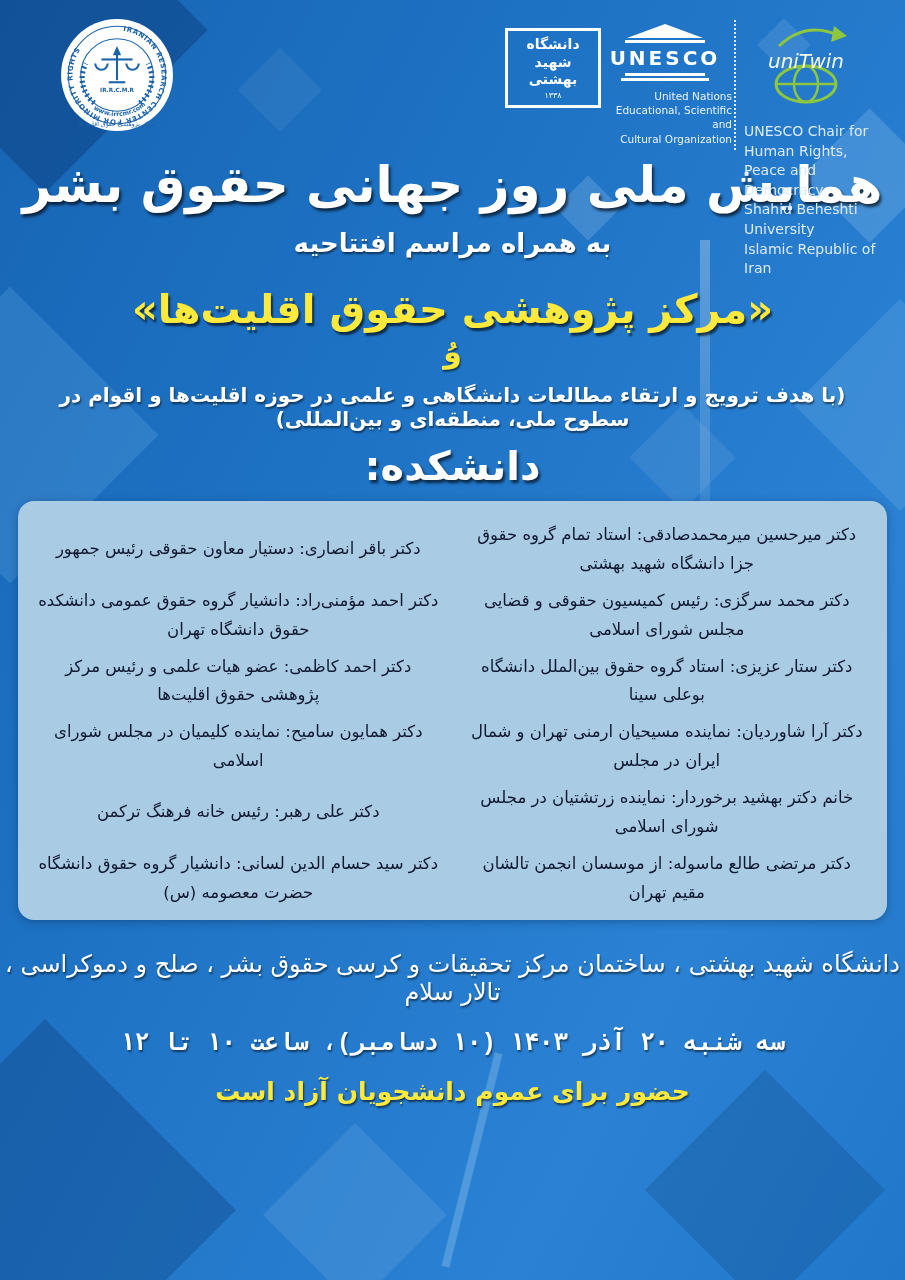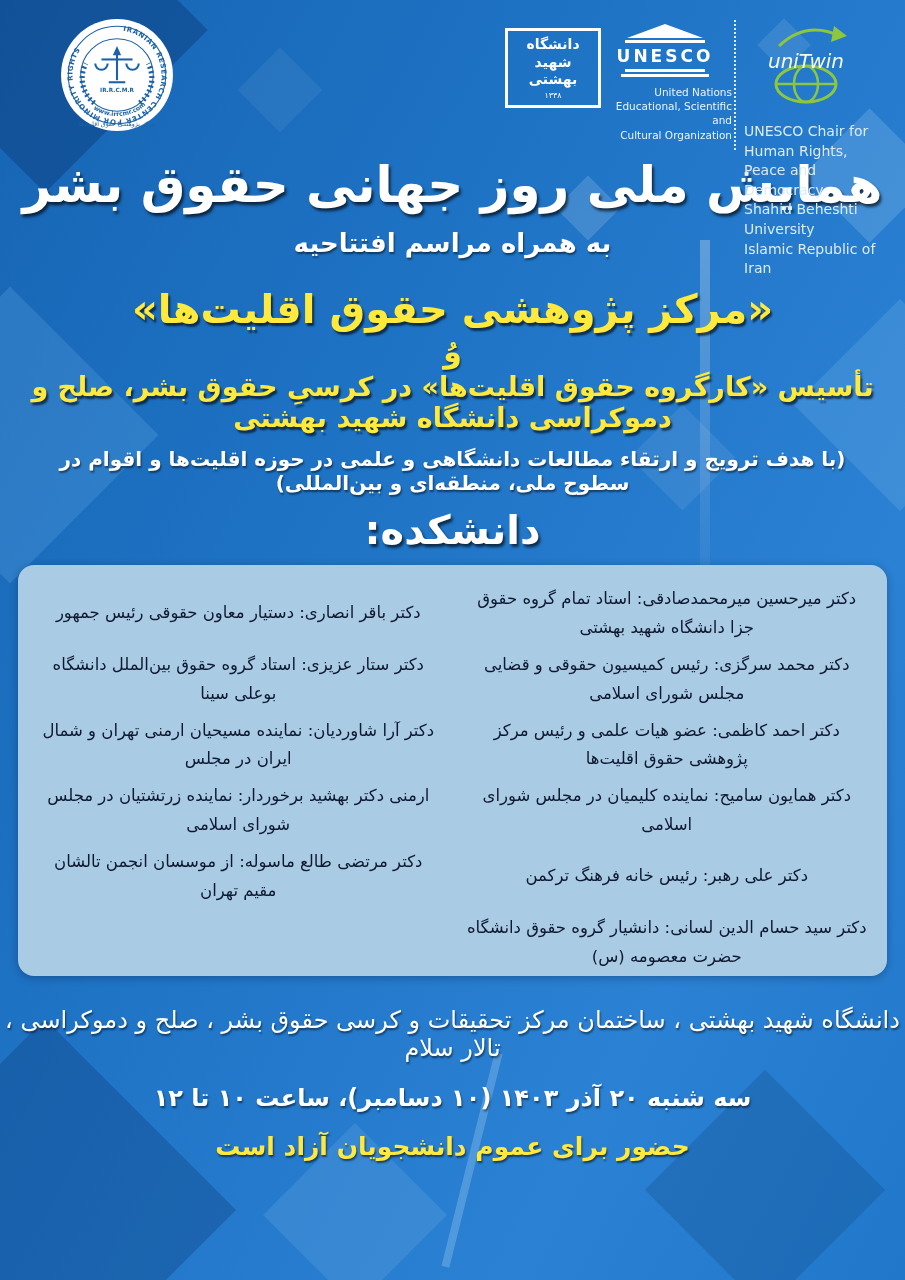--- a/index.html
+++ b/index.html
@@ -34,21 +34,21 @@
     position:absolute; left:505px; top:28px; width:96px; height:80px;
     border:3px solid #fff; color:#fff; display:flex; flex-direction:column;
     align-items:center; justify-content:center; text-align:center;
   }
   .sbu .sbu-name { font-size:14px; font-weight:bold; line-height:1.25; white-space:pre-line; direction:rtl; }
   .sbu .sbu-year { font-size:8px; margin-top:2px; }
   .unesco-wrap { position:absolute; left:598px; top:24px; width:134px; text-align:center; }
   .u-roof { width:0; height:0; border-left:38px solid transparent; border-right:38px solid transparent;
             border-bottom:14px solid #fff; margin:0 auto; }
   .u-bar  { width:80px; height:3px; background:#fff; margin:2px auto; }
-  .u-word { color:#fff; font-weight:bold; font-size:17px; letter-spacing:3px; padding:1px 0; }
+  .u-word { color:#fff; font-weight:bold; font-size:20px; letter-spacing:3px; padding:1px 0; }
   .u-base { width:88px; height:3px; background:#fff; margin:2px auto; }
   .unesco-caption { margin-top:8px; color:#eaf3fc; font-size:10.5px; line-height:1.35; white-space:pre-line; text-align:right; }
   .dotted-sep { position:absolute; left:734px; top:20px; height:130px; border-left:2px dotted rgba(255,255,255,.85); }
   .unitwin-wrap { position:absolute; left:744px; top:16px; width:152px; }
   .unitwin-caption { margin-top:2px; color:#dcebf7; font-size:14px; line-height:1.4; white-space:pre-line; }
 
   
   .rtl { direction:rtl; unicode-bidi:embed; }
   .main-title {
     margin-top:4px; text-align:center; color:#fff; font-size:50px; font-weight:bold;
@@ -73,38 +73,39 @@
     text-shadow:1px 2px 2px rgba(0,0,0,.5); padding:0 26px;
   }
   .speakers-heading {
     margin-top:12px; text-align:center; color:#fff; font-size:40px; font-weight:bold;
     text-shadow:2px 3px 3px rgba(0,0,0,.65);
   }
 
   
   .speakers-panel {
     margin:12px 18px 0; background:#a9cbe4; border-radius:16px;
-    padding:16px 6px 0; box-shadow:0 2px 8px rgba(0,20,50,.3);
+    padding:16px 6px 8px; box-shadow:0 2px 8px rgba(0,20,50,.3);
   }
   .speakers-grid { display:grid; grid-template-columns:1fr 1fr; direction:rtl; }
   .speaker-item {
     min-height:62px; display:flex; align-items:center; justify-content:center;
     text-align:center; color:#0e1830; font-size:16.5px; font-weight:500;
     line-height:1.75; padding:4px 14px; direction:rtl;
   }
   .speaker-full { grid-column:1 / -1; min-height:66px; font-size:17px; }
 
   
   .venue-line {
     margin-top:30px; text-align:center; color:#fff; font-size:24px; font-weight:normal;
     text-shadow:1px 2px 2px rgba(0,0,0,.5);
   }
   .datetime-line {
     margin-top:22px; text-align:center; color:#fff; font-size:24px; font-weight:bold;
     text-shadow:1px 2px 2px rgba(0,0,0,.5);
+    font-family:Liberation Mono, monospace;
   }
   .admission-note {
     margin-top:20px; text-align:center; color:#ffe93c; font-size:25px; font-weight:bold;
     text-shadow:1px 2px 2px rgba(0,0,0,.55);
   }
 </style>
 </head>
 <body>
 
 <div class="poster">
@@ -187,34 +188,34 @@
 Peace and Democracy
 Shahid  Beheshti University
 Islamic Republic of Iran</div>
       </div>
     </div>
 
     <div class="main-title rtl">همایش ملی روز جهانی حقوق بشر</div>
     <div class="opening-subtitle rtl">به همراه مراسم افتتاحیه</div>
     <div class="center-name rtl">«مرکز پژوهشی حقوق اقلیت‌ها»</div>
     <div class="conjunction rtl">وُ</div>
-    <div class="taskforce-line rtl">تأسیس «کارگروه حقوق اقلیت‌ها» در کرسیِ حقوق بشر، صلح و دموکراسی دانشگاه شهید بهشتی</div>
     <div class="goal-line rtl">(با هدف ترویج و ارتقاء مطالعات دانشگاهی و علمی در حوزه اقلیت‌ها و اقوام در سطوح ملی، منطقه‌ای و بین‌المللی)</div>
     <div class="speakers-heading rtl">دانشکده:</div>
 
     <div class="speakers-panel">
       <div class="speakers-grid">
         <div class="speaker-item">دکتر میرحسین میرمحمدصادقی: استاد تمام گروه حقوق جزا دانشگاه شهید بهشتی</div>
         <div class="speaker-item">دکتر باقر انصاری: دستیار معاون حقوقی رئیس جمهور</div>
         <div class="speaker-item">دکتر محمد سرگزی: رئیس کمیسیون حقوقی و قضایی مجلس شورای اسلامی</div>
+        <div class="speaker-item">دکتر احمد مؤمنی‌راد: دانشیار گروه حقوق عمومی دانشکده حقوق دانشگاه تهران</div>
         <div class="speaker-item">دکتر ستار عزیزی: استاد گروه حقوق بین‌الملل دانشگاه بوعلی سینا</div>
         <div class="speaker-item">دکتر احمد کاظمی: عضو هیات علمی و رئیس مرکز پژوهشی حقوق اقلیت‌ها</div>
         <div class="speaker-item">دکتر آرا شاوردیان: نماینده مسیحیان ارمنی تهران و شمال ایران در مجلس</div>
         <div class="speaker-item">دکتر همایون سامیح: نماینده کلیمیان در مجلس شورای اسلامی</div>
-        <div class="speaker-item">ارمنی دکتر بهشید برخوردار: نماینده زرتشتیان در مجلس شورای اسلامی</div>
+        <div class="speaker-item">خانم دکتر بهشید برخوردار: نماینده زرتشتیان در مجلس شورای اسلامی</div>
         <div class="speaker-item">دکتر علی رهبر: رئیس خانه فرهنگ ترکمن</div>
         <div class="speaker-item">دکتر مرتضی طالع ماسوله: از موسسان انجمن تالشان مقیم تهران</div>
         <div class="speaker-item">دکتر سید حسام الدین لسانی: دانشیار گروه حقوق دانشگاه حضرت معصومه (س)</div>
       </div>
     </div>
 
     <div class="venue-line rtl">دانشگاه شهید بهشتی ، ساختمان مرکز تحقیقات و کرسی حقوق بشر ، صلح و دموکراسی ، تالار سلام</div>
     <div class="datetime-line rtl">سه شنبه ۲۰  آذر  ۱۴۰۳ (۱۰ دسامبر)، ساعت ۱۰ تا ۱۲</div>
     <div class="admission-note rtl">حضور برای عموم دانشجویان آزاد است</div>
 

